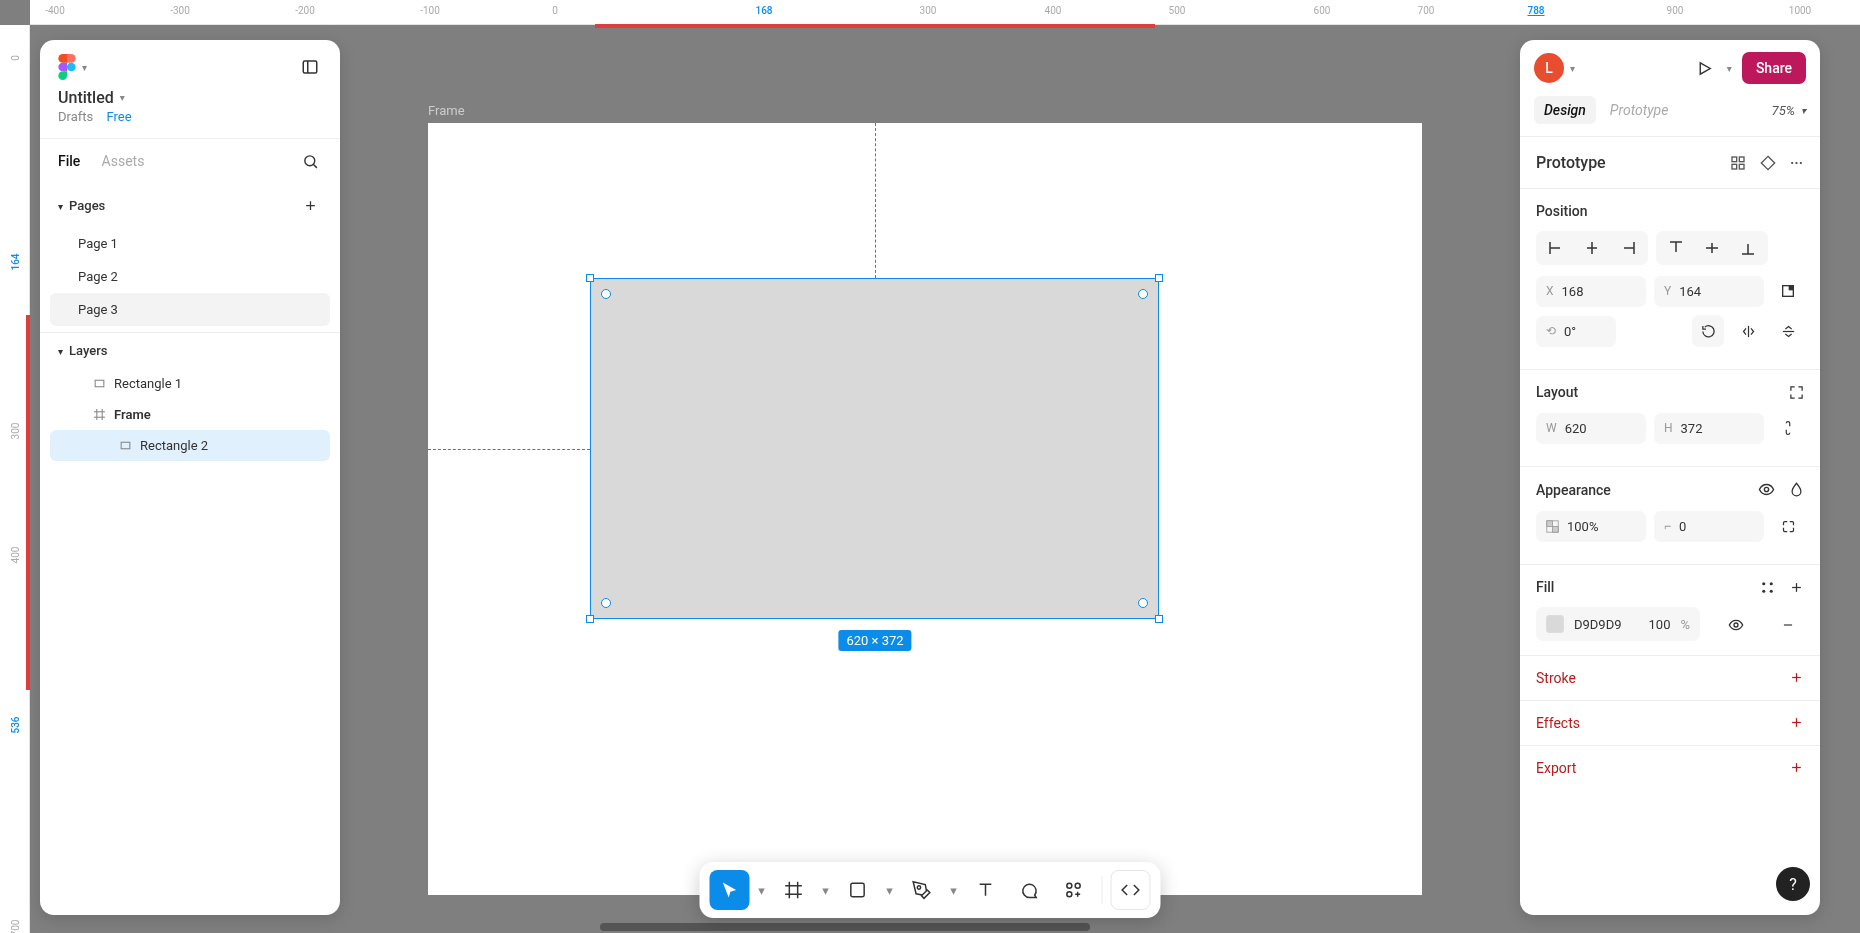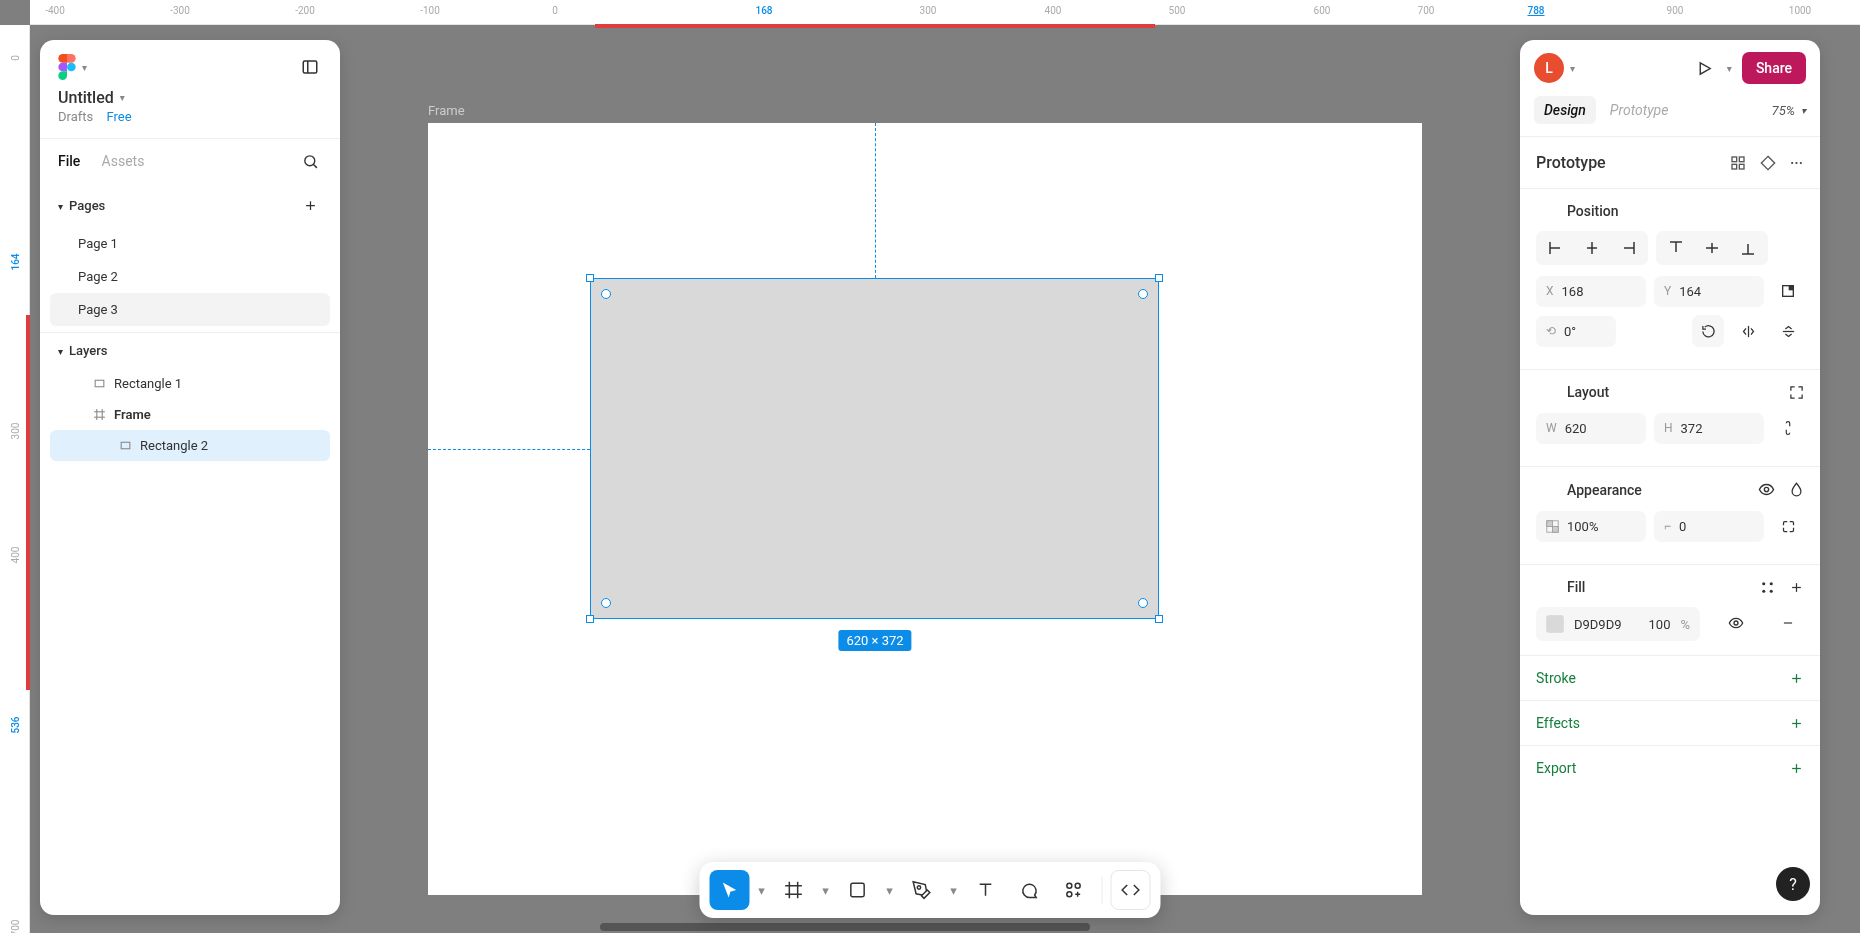--- a/index.html
+++ b/index.html
@@ -61,40 +61,40 @@
   .avatar { width:30px; height:30px; border-radius:50%; background:#e84d2f; color:#fff; font-size:14px; font-weight:500; display:inline-flex; align-items:center; justify-content:center;}
   .share-btn { background:#be185d; color:#fff; padding:8px 14px; border-radius:7px; font-size:14px; font-weight:500; cursor:pointer;}
   .rp-tabs { padding:0 14px 12px; display:flex; align-items:center; justify-content:space-between; border-bottom:1px solid #eee;font-style:italic;}
   .rp-tabs .tab { font-size:14px; color:#aaa; padding:6px 10px; border-radius:6px; cursor:pointer;}
   .rp-tabs .tab.active { background:#f3f3f3; color:#111; font-weight:500;}
   .rp-tabs .zoom { font-size:13px; color:#555; display:flex; align-items:center; gap:6px;}
   
   .rp-body { flex:1; overflow-y:auto;}
   .rp-section { padding:14px 16px; border-bottom:1px solid #eee;}
   .rp-section-head { display:flex; justify-content:space-between; align-items:center; margin-bottom:12px;}
-  .rp-section-title { font-size:14px; font-weight:500;margin-left:31px;}
+  .rp-section-title { font-size:14px; font-weight:500;}
   .rp-title-row2 { display:flex; justify-content:space-between; align-items:center; padding:16px; border-bottom:1px solid #eee;}
   .rp-title-row2 .name { font-size:16px; font-weight:500;}
   
   .align-row { display:flex; gap:8px; margin-bottom:10px;}
   .align-group { display:flex; background:#f6f6f6; border-radius:7px; padding:2px;}
   .align-btn { width:36px; height:30px; display:flex; align-items:center; justify-content:center; cursor:pointer; border-radius:5px;}
   
   .input-row { display:flex; gap:8px; margin-bottom:8px; align-items:center;}
   .prop-input { flex:1; background:#f6f6f6; border:none; border-radius:7px; padding:8px 10px; display:flex; align-items:center; gap:8px; font-size:13px;}
   .prop-input .lbl { color:#999; font-size:12px;}
   .prop-input .val { color:#333;}
   .mini-btn { width:32px; height:32px; display:flex; align-items:center; justify-content:center; border-radius:7px; cursor:pointer;}
   .mini-btn.bg { background:#f6f6f6;}
   
-  .fill-row { display:flex; align-items:flex-start; gap:20px;}
+  .fill-row { display:flex; align-items:flex-end; gap:20px;}
   .fill-swatch { width:18px; height:18px; background:#d9d9d9; border:1px solid #ddd; border-radius:3px;}
   .fill-input { flex:1; background:#f6f6f6; border-radius:7px; padding:8px 10px; display:flex; align-items:center; gap:10px; font-size:13px;}
   
-  .stub-row { display:flex; justify-content:space-between; align-items:flex-end; padding:14px 16px; border-bottom:1px solid #eee; font-size:14px; color:#15803d;}
+  .stub-row { display:flex; justify-content:space-between; align-items:flex-start; padding:14px 16px; border-bottom:1px solid #eee; font-size:14px; color:#b91c1c;}
   .stub-row:last-child { border-bottom:none;}
   
   
   .toolbar { position:absolute; bottom:15px; left:50%; transform:translateX(-50%); background:#fff; border-radius:14px; box-shadow:0 4px 20px rgba(0,0,0,.2); padding:8px 10px; display:flex; gap:4px; align-items:center; z-index:30;}
   .tool-btn { width:40px; height:40px; display:flex; align-items:center; justify-content:center; border-radius:8px; cursor:pointer;}
   .tool-btn.active { background:#0c8ce9; color:#fff;}
   .tool-sep { width:1px; height:28px; background:#eee; margin:0 4px;}
   .tool-drop { width:16px; display:flex; align-items:center; justify-content:center; color:#888; cursor:pointer;}
   
   .help-btn { position:absolute; bottom:32px; right:50px; width:34px; height:34px; border-radius:50%; background:#222; color:#fff; display:flex; align-items:center; justify-content:center; font-size:16px; z-index:30; cursor:pointer;}

